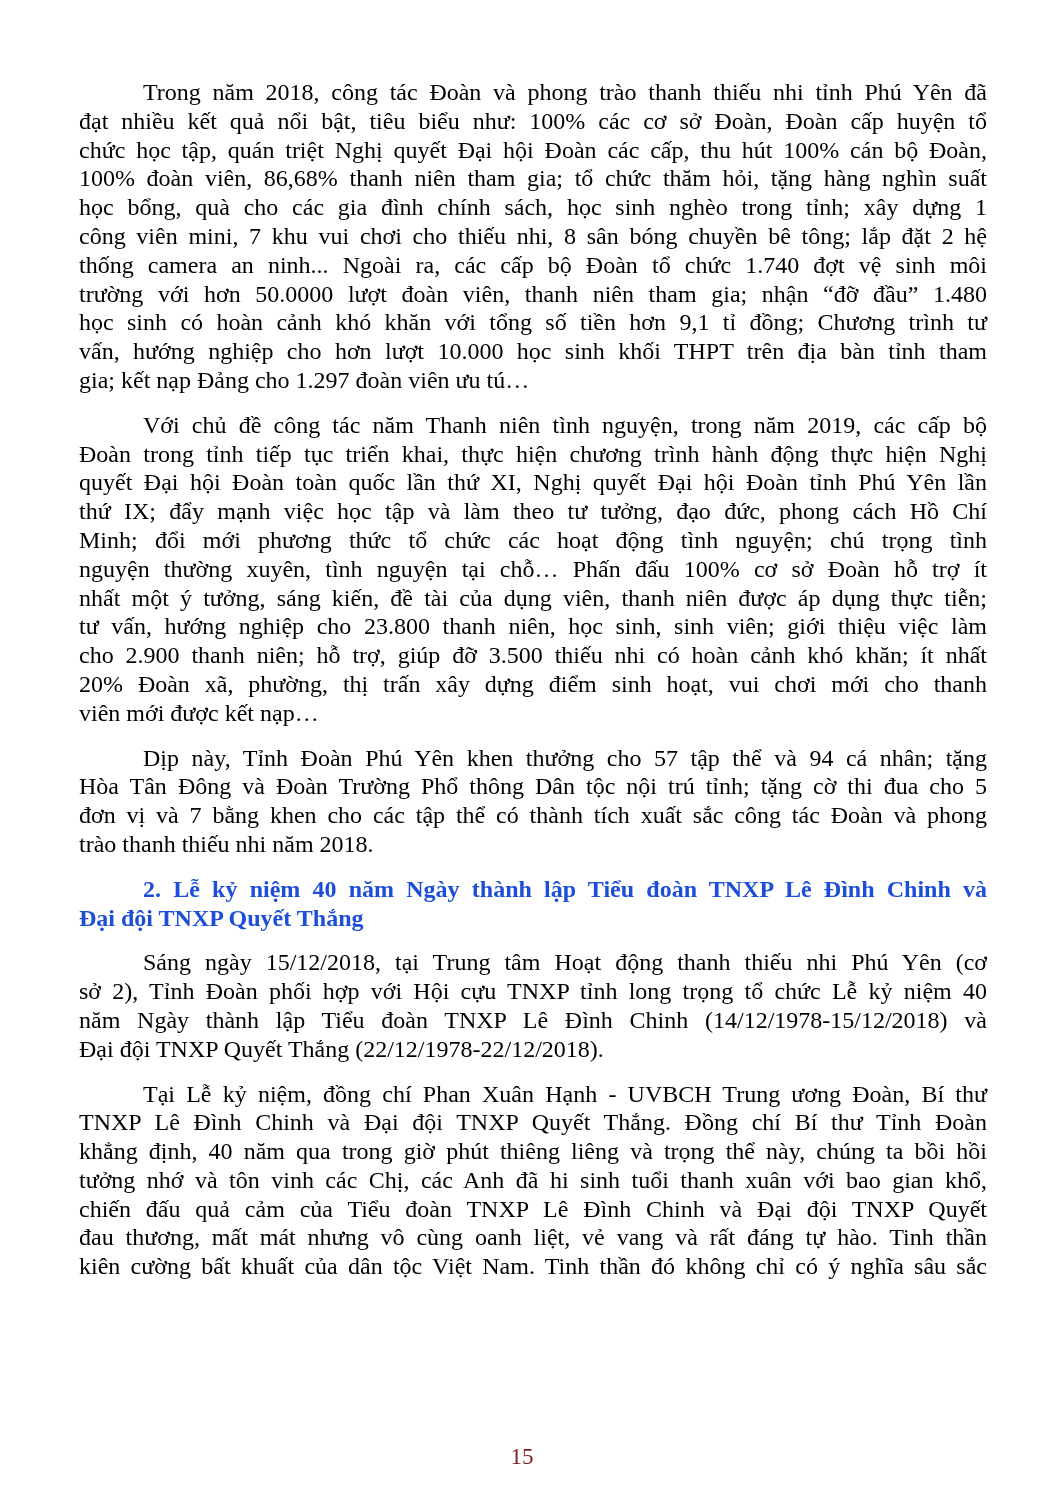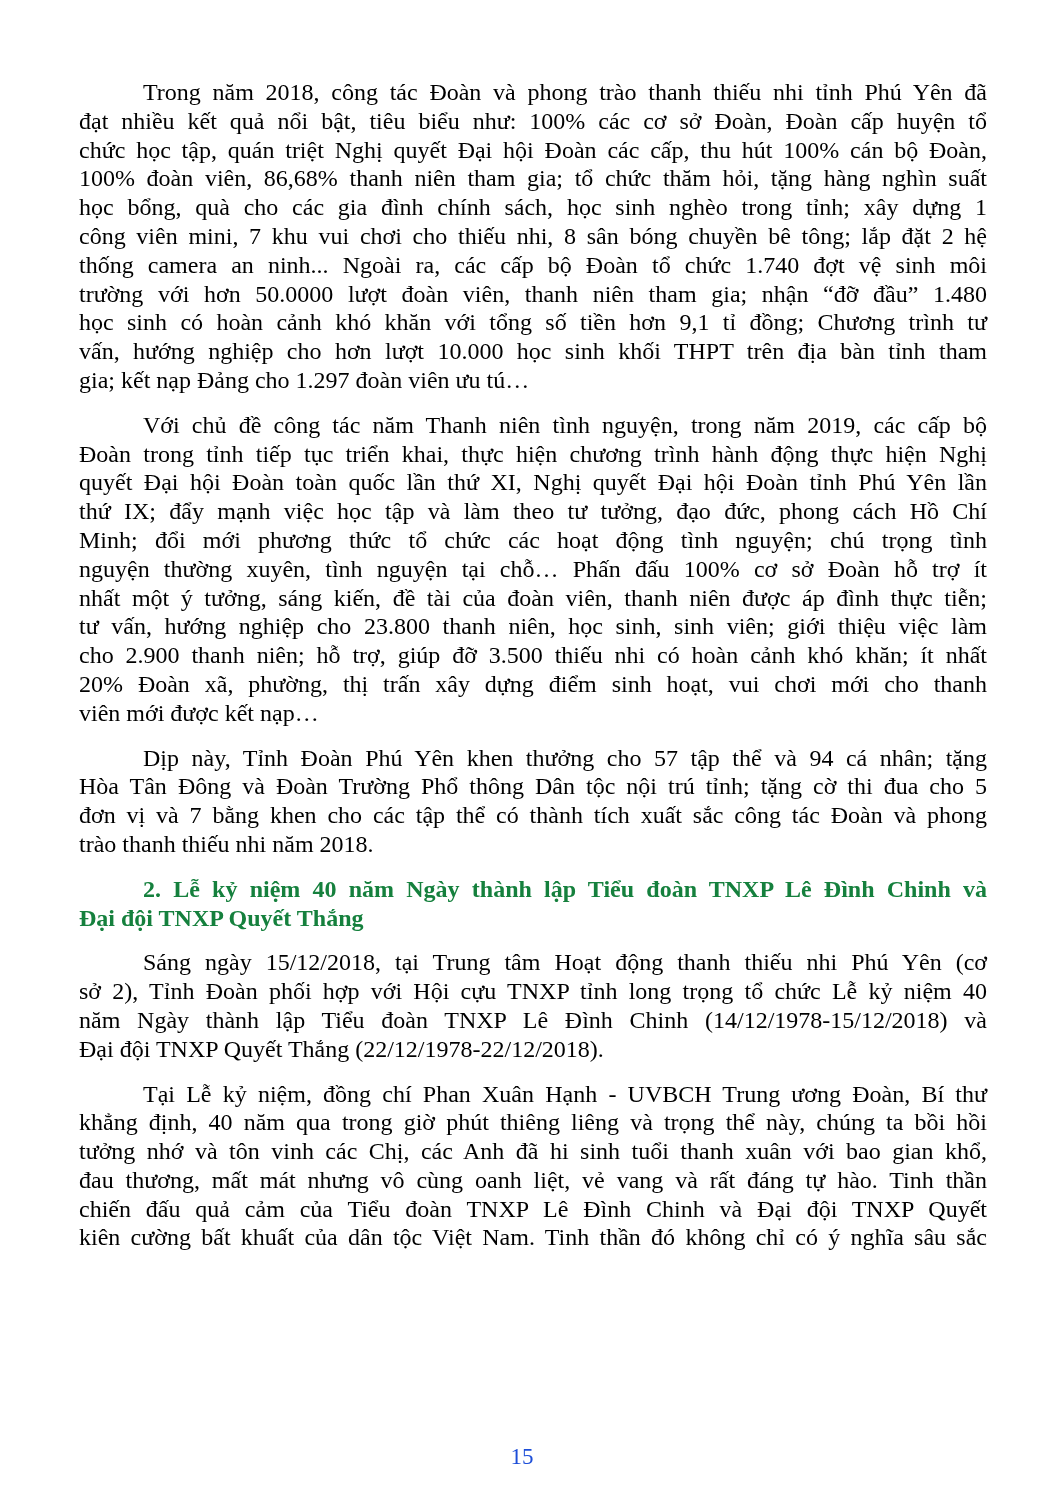--- a/index.html
+++ b/index.html
@@ -36,32 +36,32 @@
     text-indent: 64px;
   }
   .para .line:last-child {
     text-align-last: left;
   }
   .para.cont .line:last-child {
     text-align-last: justify;
   }
   .heading {
     font-weight: bold;
-    color: #15803d;
+    color: #1d4ed8;
     margin-top: 14px;
   }
   .page-number {
     position: absolute;
     bottom: 32px;
     left: 0;
     right: 16px;
     text-align: center;
     font-size: 23px;
     line-height: 1;
-    color: #1d4ed8;
+    color: #7f1d1d;
   }
 </style>
 </head>
 <body>
 
 <div class="page">
 
   <div class="para">
     <div class="line">Trong năm 2018, công tác Đoàn và phong trào thanh thiếu nhi tỉnh Phú Yên đã</div>
     <div class="line">đạt nhiều kết quả nổi bật, tiêu biểu như: 100% các cơ sở Đoàn, Đoàn cấp huyện tổ</div>
@@ -76,21 +76,21 @@
     <div class="line">gia; kết nạp Đảng cho 1.297 đoàn viên ưu tú…</div>
   </div>
 
   <div class="para">
     <div class="line">Với chủ đề công tác năm Thanh niên tình nguyện, trong năm 2019, các cấp bộ</div>
     <div class="line">Đoàn trong tỉnh tiếp tục triển khai, thực hiện chương trình hành động thực hiện Nghị</div>
     <div class="line">quyết Đại hội Đoàn toàn quốc lần thứ XI, Nghị quyết Đại hội Đoàn tỉnh Phú Yên lần</div>
     <div class="line">thứ IX; đẩy mạnh việc học tập và làm theo tư tưởng, đạo đức, phong cách Hồ Chí</div>
     <div class="line">Minh; đổi mới phương thức tổ chức các hoạt động tình nguyện; chú trọng tình</div>
     <div class="line">nguyện thường xuyên, tình nguyện tại chỗ… Phấn đấu 100% cơ sở Đoàn hỗ trợ ít</div>
-    <div class="line">nhất một ý tưởng, sáng kiến, đề tài của đoàn viên, thanh niên được áp đình thực tiễn;</div>
+    <div class="line">nhất một ý tưởng, sáng kiến, đề tài của dụng viên, thanh niên được áp dụng thực tiễn;</div>
     <div class="line">tư vấn, hướng nghiệp cho 23.800 thanh niên, học sinh, sinh viên; giới thiệu việc làm</div>
     <div class="line">cho 2.900 thanh niên; hỗ trợ, giúp đỡ 3.500 thiếu nhi có hoàn cảnh khó khăn; ít nhất</div>
     <div class="line">20% Đoàn xã, phường, thị trấn xây dựng điểm sinh hoạt, vui chơi mới cho thanh</div>
     <div class="line">viên mới được kết nạp…</div>
   </div>
 
   <div class="para">
     <div class="line">Dịp này, Tỉnh Đoàn Phú Yên khen thưởng cho 57 tập thể và 94 cá nhân; tặng</div>
     <div class="line">Hòa Tân Đông và Đoàn Trường Phổ thông Dân tộc nội trú tỉnh; tặng cờ thi đua cho 5</div>
     <div class="line">đơn vị và 7 bằng khen cho các tập thể có thành tích xuất sắc công tác Đoàn và phong</div>
@@ -104,22 +104,23 @@
 
   <div class="para">
     <div class="line">Sáng ngày 15/12/2018, tại Trung tâm Hoạt động thanh thiếu nhi Phú Yên (cơ</div>
     <div class="line">sở 2), Tỉnh Đoàn phối hợp với Hội cựu TNXP tỉnh long trọng tổ chức Lễ kỷ niệm 40</div>
     <div class="line">năm Ngày thành lập Tiểu đoàn TNXP Lê Đình Chinh (14/12/1978-15/12/2018) và</div>
     <div class="line">Đại đội TNXP Quyết Thắng (22/12/1978-22/12/2018).</div>
   </div>
 
   <div class="para cont">
     <div class="line">Tại Lễ kỷ niệm, đồng chí Phan Xuân Hạnh - UVBCH Trung ương Đoàn, Bí thư</div>
+    <div class="line">TNXP Lê Đình Chinh và Đại đội TNXP Quyết Thắng. Đồng chí Bí thư Tỉnh Đoàn</div>
     <div class="line">khẳng định, 40 năm qua trong giờ phút thiêng liêng và trọng thể này, chúng ta bồi hồi</div>
     <div class="line">tưởng nhớ và tôn vinh các Chị, các Anh đã hi sinh tuổi thanh xuân với bao gian khổ,</div>
+    <div class="line">chiến đấu quả cảm của Tiểu đoàn TNXP Lê Đình Chinh và Đại đội TNXP Quyết</div>
     <div class="line">đau thương, mất mát nhưng vô cùng oanh liệt, vẻ vang và rất đáng tự hào. Tinh thần</div>
-    <div class="line">chiến đấu quả cảm của Tiểu đoàn TNXP Lê Đình Chinh và Đại đội TNXP Quyết</div>
     <div class="line">kiên cường bất khuất của dân tộc Việt Nam. Tinh thần đó không chỉ có ý nghĩa sâu sắc</div>
   </div>
 
 </div>
 
 <div class="page-number">15</div>
 
 </body></html>

